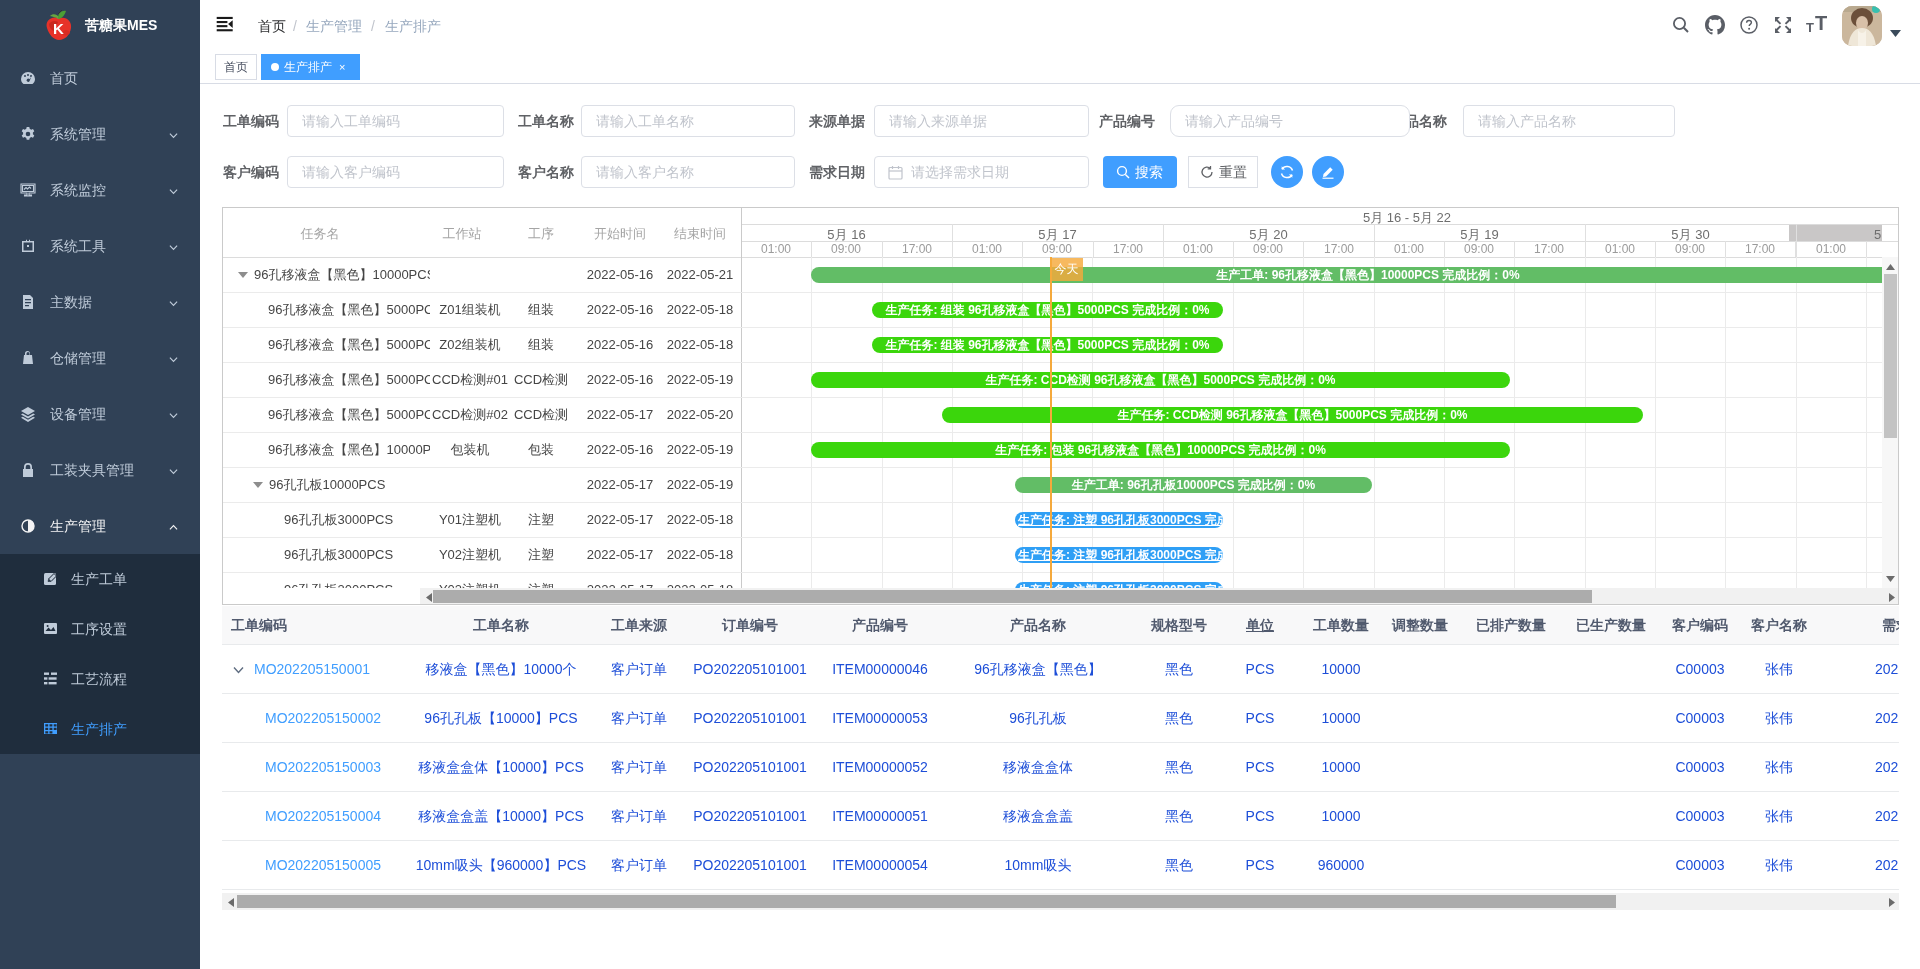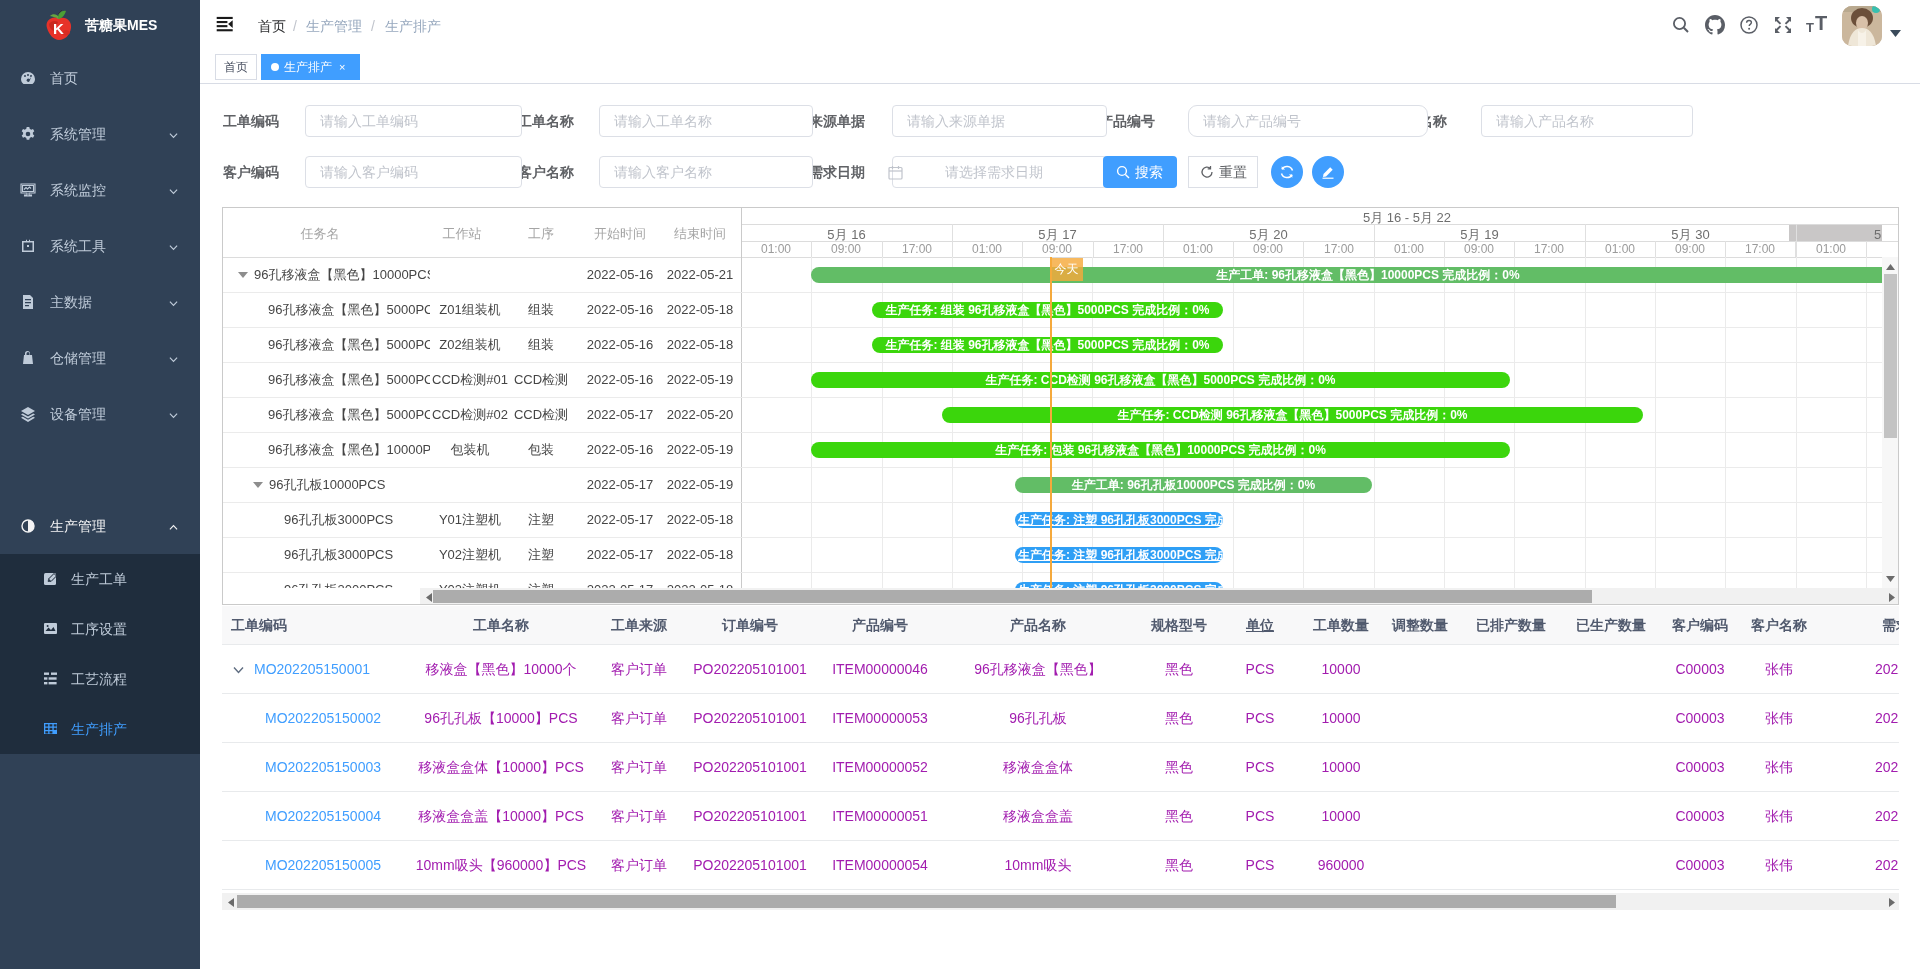--- a/index.html
+++ b/index.html
@@ -16,31 +16,31 @@
 .mi .ar{position:absolute;right:22px;top:50%;margin-top:-3px;width:9px;height:9px;}
 .smi{position:absolute;left:0;width:200px;height:50px;color:#bfcbd9;font-size:14px;}
 .smi .ic{position:absolute;left:43px;top:50%;margin-top:-8px;width:15px;height:15px;}
 .smi .tx{position:absolute;left:71px;top:50%;margin-top:-8px;height:16px;line-height:16px;}
 
 .bc{position:absolute;top:18px;font-size:14px;height:16px;line-height:16px;}
 
 .tag{position:absolute;top:54px;height:26px;line-height:24px;font-size:12px;border:1px solid #d8dce5;background:#fff;color:#495060;text-align:center;}
 
 .flabel{position:absolute;height:32px;line-height:32px;font-size:14px;font-weight:bold;color:#606266;text-align:right;}
-.finput{position:absolute;height:32px;border:1px solid #dcdfe6;border-radius:4px;background:#fff;font-size:14px;color:#c0c4cc;line-height:30px;padding-left:14px;overflow:hidden;white-space:nowrap;margin-left:18px;}
+.finput{position:absolute;height:32px;border:1px solid #dcdfe6;border-radius:4px;background:#fff;font-size:14px;color:#c0c4cc;line-height:30px;padding-left:14px;overflow:hidden;white-space:nowrap;}
 
 #gantt{position:absolute;left:222px;top:207px;width:1677px;height:398px;background:#fff;overflow:hidden;}
 #gborder{position:absolute;left:222px;top:207px;width:1677px;height:398px;border:1px solid #cacaca;}
 .gline{position:absolute;background:#ebebeb;}
 .gbar{position:absolute;height:16px;border-radius:8px;color:#fff;font-size:12px;font-weight:bold;line-height:16px;text-align:center;overflow:hidden;white-space:nowrap;}
 .gtx{position:absolute;font-size:13px;color:#454545;height:35px;line-height:35px;white-space:nowrap;overflow:hidden;}
 .ghd{position:absolute;font-size:13px;color:#9aa0a6;white-space:nowrap;}
 
 .th{position:absolute;top:606px;height:39px;line-height:39px;font-size:14px;font-weight:bold;color:#515a6e;white-space:nowrap;}
-.td{position:absolute;height:49px;line-height:49px;font-size:14px;color:#a21caf;white-space:nowrap;}
+.td{position:absolute;height:49px;line-height:49px;font-size:14px;color:#1d4ed8;white-space:nowrap;}
 .ctr{transform:translateX(-50%);}
 </style></head><body>
 <div id="page">
 
 <div id="sidebar">
 <div id="logo">
 <svg class="abs" style="left:43px;top:9px" width="32" height="34" viewBox="0 0 32 34">
 <path d="M15 9 C7 7 2 13 4 19 C6 26 11 31 16 31 C22 31 27 26 28 19 C29 13 24 8 18 9 Z" fill="#e73229"></path>
 <path d="M6 15 C8 12 12 11 15 13 L11 22 C8 21 6 18 6 15 Z" fill="#c9281f"></path>
 <path d="M20 22 C23 20 26 21 27 24 C25 27 21 27 19 25 Z" fill="#d92c22"></path>
@@ -102,20 +102,29 @@
         <span class="tx">仓储管理</span>
 <svg class="ar" viewBox="0 0 10 10">
           <path d="M1 3 5 7 9 3" stroke="#bfcbd9" stroke-width="1.3" fill="none"></path>
         </svg>
 </div>
 <div class="mi" style="top:386px">
         <span class="ic"><svg viewBox="0 0 16 16">
             <path d="M8 1 15 5 8 9 1 5zM2.8 7.5 8 10.5l5.2-3L15 8.5 8 12.5 1 8.5zM2.8 10.8 8 13.8l5.2-3 1.8 1L8 16 1 11.8z" fill="#bfcbd9"></path>
           </svg></span>
         <span class="tx">设备管理</span>
+<svg class="ar" viewBox="0 0 10 10">
+          <path d="M1 3 5 7 9 3" stroke="#bfcbd9" stroke-width="1.3" fill="none"></path>
+        </svg>
+</div>
+<div class="mi" style="top:442px">
+        <span class="ic"><svg viewBox="0 0 16 16">
+            <path d="M4 7V5a4 4 0 0 1 8 0v2h1v8H3V7zm1.7 0h4.6V5a2.3 2.3 0 0 0-4.6 0z" fill="#bfcbd9"></path>
+          </svg></span>
+        <span class="tx">工装夹具管理</span>
 <svg class="ar" viewBox="0 0 10 10">
           <path d="M1 3 5 7 9 3" stroke="#bfcbd9" stroke-width="1.3" fill="none"></path>
         </svg>
 </div>
 <div class="mi" style="top:498px;color:#f4f4f5">
         <span class="ic"><svg viewBox="0 0 16 16">
             <circle cx="8" cy="8" r="6" fill="none" stroke="#f4f4f5" stroke-width="1.4"></circle>
             <path d="M8 2a6 6 0 0 1 0 12z" fill="#f4f4f5"></path>
           </svg></span>
         <span class="tx">生产管理</span>
@@ -224,21 +233,21 @@
 <div class="flabel" style="left:221px;top:156px;width:58px;">客户编码</div>
 <div class="flabel" style="left:516px;top:156px;width:58px;">客户名称</div>
 <div class="flabel" style="left:807px;top:156px;width:58px;">需求日期</div>
 <div class="finput" style="left:287px;top:105px;width:217px;">请输入工单编码</div>
 <div class="finput" style="left:581px;top:105px;width:214px;">请输入工单名称</div>
 <div class="finput" style="left:874px;top:105px;width:215px;">请输入来源单据</div>
 <div class="finput" style="left:1170px;top:105px;width:240px;border-radius:9px;">请输入产品编号</div>
 <div class="finput" style="left:1463px;top:105px;width:212px;">请输入产品名称</div>
 <div class="finput" style="left:287px;top:156px;width:217px;">请输入客户编码</div>
 <div class="finput" style="left:581px;top:156px;width:214px;">请输入客户名称</div>
-<div class="finput" style="left:874px;top:156px;width:215px;padding-left:52px;">请选择需求日期</div>
+<div class="finput" style="left:874px;top:156px;width:215px;padding-left:36px;">请选择需求日期</div>
 <svg class="abs" style="left:888px;top:165px" width="15" height="15" viewBox="0 0 15 15">
       <rect x="1" y="2.5" width="13" height="11.5" rx="1" fill="none" stroke="#c0c4cc" stroke-width="1.2"></rect>
       <path d="M1 6h13" stroke="#c0c4cc" stroke-width="1.2"></path>
       <path d="M4.5 1v3M10.5 1v3" stroke="#c0c4cc" stroke-width="1.2"></path>
     </svg>
 
 <div class="abs" style="left:1103px;top:156px;width:74px;height:32px;background:#409eff;border-radius:4px;color:#fff;font-size:14px;line-height:32px;">
 <svg class="abs" style="left:13px;top:9px" width="14" height="14" viewBox="0 0 14 14">
         <circle cx="6" cy="6" r="4.4" fill="none" stroke="#fff" stroke-width="1.4"></circle>
         <path d="M9.4 9.4 13 13" stroke="#fff" stroke-width="1.4"></path>

